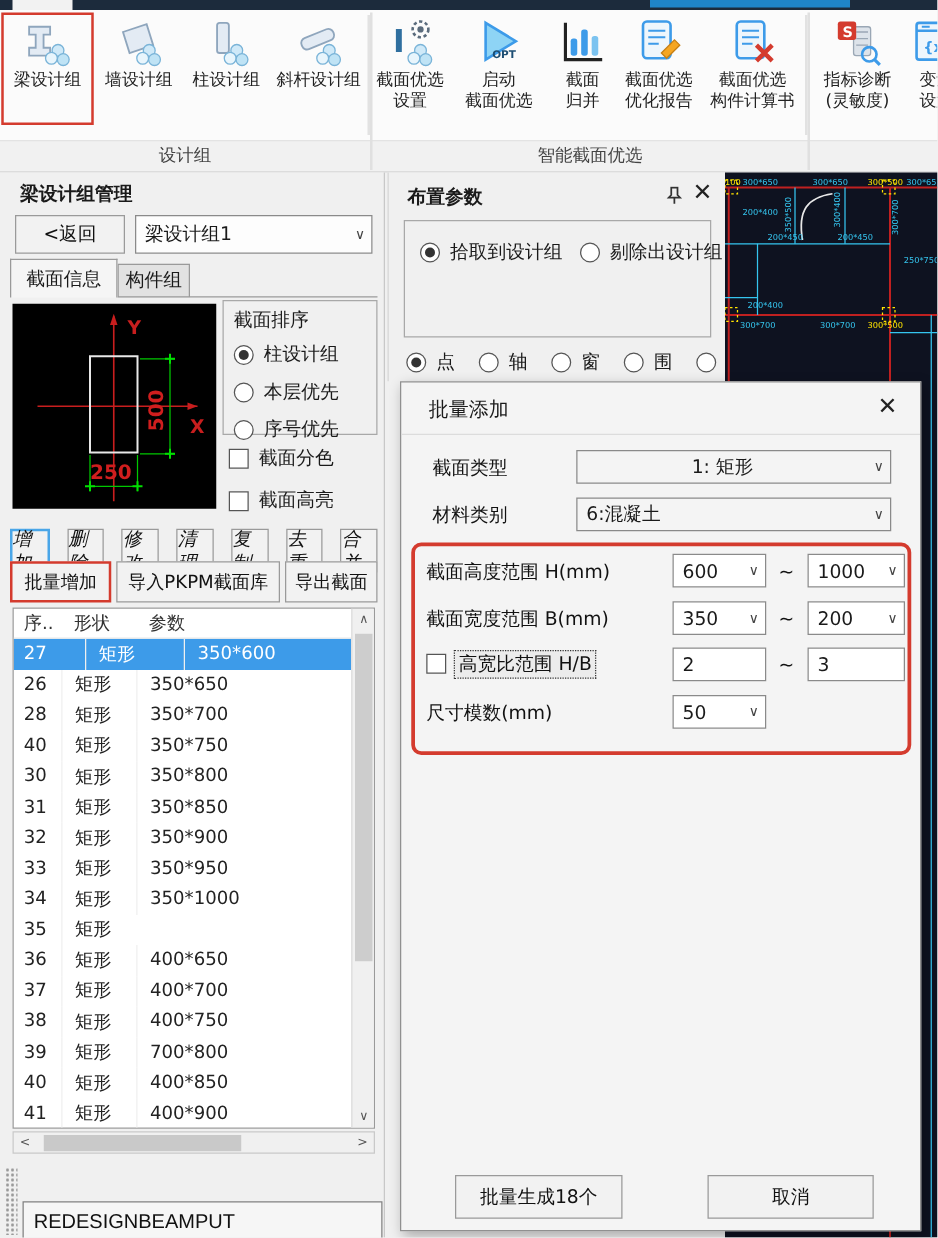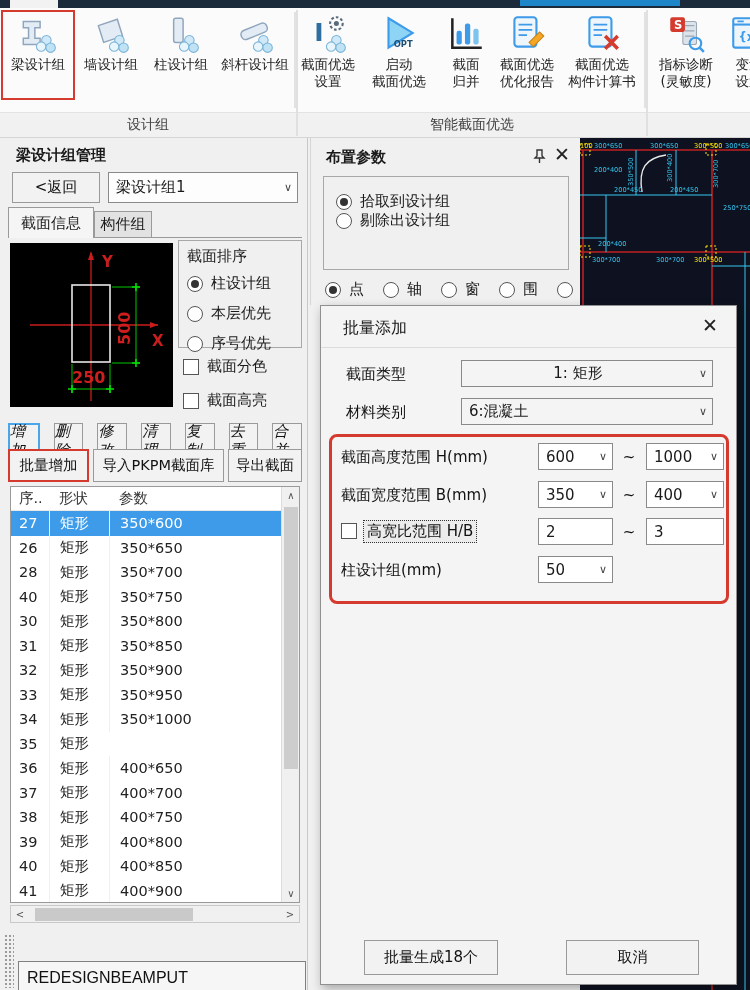--- a/index.html
+++ b/index.html
@@ -41,21 +41,21 @@
   .groupbox { border:1px solid #a8a8a8; }
   .radio { width:16px; height:16px; border:1px solid #555; border-radius:50%; background:#fff; display:inline-block; position:relative; flex:0 0 16px; }
   .radio.on::after { content:""; position:absolute; left:3px; top:3px; right:3px; bottom:3px; border-radius:50%; background:#333; }
   .cbx { width:16px; height:16px; border:1px solid #555; background:#fff; display:inline-block; flex:0 0 16px; }
   .optrow { display:flex; align-items:center; gap:8px; cursor:pointer; font-size:15px; white-space:nowrap; }
 
   
   #sect-table { background:#fff; border:1px solid #9a9a9a; }
   .thead { display:flex; height:24px; align-items:center; font-size:14.5px; color:#333; border-bottom:1px solid #e8e8e8; }
   .trow { display:flex; height:24.5px; align-items:center; font-size:14.5px; color:#222; cursor:pointer; }
-  .trow.sel { background:#3d9be9; color:#fff; }
+  .trow.sel { background:#3d9be9; color:#fff;gap:19px; }
   .c-no { flex:0 0 38px; padding-left:8px; }
   .c-shape { flex:0 0 60px; padding-left:10px; border-left:1px solid #f0f0f0; align-self:stretch; display:flex; align-items:center; }
   .c-par { flex:1; padding-left:10px; border-left:1px solid #f0f0f0; align-self:stretch; display:flex; align-items:center; }
   .vscroll { position:absolute; right:0; top:0; bottom:0; width:18px; background:#f0f0f0; border-left:1px solid #dcdcdc; }
   .sarrow { position:absolute; left:0; width:18px; height:17px; color:#555; font-size:10px; display:flex; align-items:center; justify-content:center; cursor:pointer; }
   .vthumb { position:absolute; left:2px; width:14px; background:#cdcdcd; cursor:pointer; }
   #hscroll { background:#f0f0f0; border:1px solid #c9c9c9; }
   #hscroll .hthumb { position:absolute; top:2px; height:13px; background:#c9c9c9; cursor:pointer; }
 
   #log-grip { background-image:radial-gradient(#9a9a9a 1px, transparent 1.3px); background-size:4px 4px; }
@@ -389,21 +389,21 @@
           <div class="c-par">400*700</div>
         </div>
         <div class="trow">
           <div class="c-no">38</div>
           <div class="c-shape">矩形</div>
           <div class="c-par">400*750</div>
         </div>
         <div class="trow">
           <div class="c-no">39</div>
           <div class="c-shape">矩形</div>
-          <div class="c-par">400*800</div>
+          <div class="c-par">700*800</div>
         </div>
         <div class="trow">
           <div class="c-no">40</div>
           <div class="c-shape">矩形</div>
           <div class="c-par">400*850</div>
         </div>
         <div class="trow">
           <div class="c-no">41</div>
           <div class="c-shape">矩形</div>
           <div class="c-par">400*900</div>
@@ -432,21 +432,21 @@
 <div id="layout-panel" class="abs">
   <div class="abs panel-title" style="left:15px;top:10px;">布置参数</div>
   <div class="abs" style="right:34px;top:11px;">
     <svg width="13" height="15" viewBox="0 0 13 15">
         <path d="M4 1 h5 v6 l2 2 H2 l2 -2 z" fill="none" stroke="#333" stroke-width="1.4"></path>
         <line x1="6.5" y1="9" x2="6.5" y2="14" stroke="#333" stroke-width="1.4"></line>
       </svg>
   </div>
   <div class="abs close-x" style="right:10px;top:7px;">✕</div>
   <div class="abs groupbox" style="left:12px;top:38px;width:246px;height:94px;padding:15px 0 0 12px;">
-    <div id="mode-options" style="display:flex;flex-direction:column;">
+    <div id="mode-options" style="display:flex;flex-direction:row;gap:14px;">
         <div class="optrow">
           <span class="radio on"></span>
           <span>拾取到设计组</span>
         </div>
         <div class="optrow">
           <span class="radio"></span>
           <span>剔除出设计组</span>
         </div>
       </div>
   </div>
@@ -504,31 +504,31 @@
     <span class="chev">∨</span>
   </div>
 
   <div class="abs dlg-label" style="left:20px;top:180px;">截面宽度范围 B(mm)</div>
   <div class="abs combo dlg-combo" style="left:217px;top:175px;width:75px;background:#fff;">
     <span class="ctext">350</span>
     <span class="chev">∨</span>
   </div>
   <div class="abs tilde" style="left:298px;top:180px;width:20px;">~</div>
   <div class="abs combo dlg-combo" style="left:325px;top:175px;width:78px;background:#fff;">
-    <span class="ctext">400</span>
+    <span class="ctext">200</span>
     <span class="chev">∨</span>
   </div>
 
   <span class="abs cbx" style="left:20px;top:217px;"></span>
   <div class="abs dlg-label dotted-label" style="left:42px;top:214px;">高宽比范围 H/B</div>
   <div class="abs dlg-input" style="left:217px;top:212px;width:75px;">2</div>
   <div class="abs tilde" style="left:298px;top:217px;width:20px;">~</div>
   <div class="abs dlg-input" style="left:325px;top:212px;width:78px;">3</div>
 
-  <div class="abs dlg-label" style="left:20px;top:255px;">柱设计组(mm)</div>
+  <div class="abs dlg-label" style="left:20px;top:255px;">尺寸模数(mm)</div>
   <div class="abs combo dlg-combo" style="left:217px;top:250px;width:75px;background:#fff;">
     <span class="ctext">50</span>
     <span class="chev">∨</span>
   </div>
 
   <div class="abs btn" style="left:43px;top:634px;width:134px;height:35px;">批量生成18个</div>
   <div class="abs btn" style="left:245px;top:634px;width:133px;height:35px;">取消</div>
 </div>
 
 </body></html>

